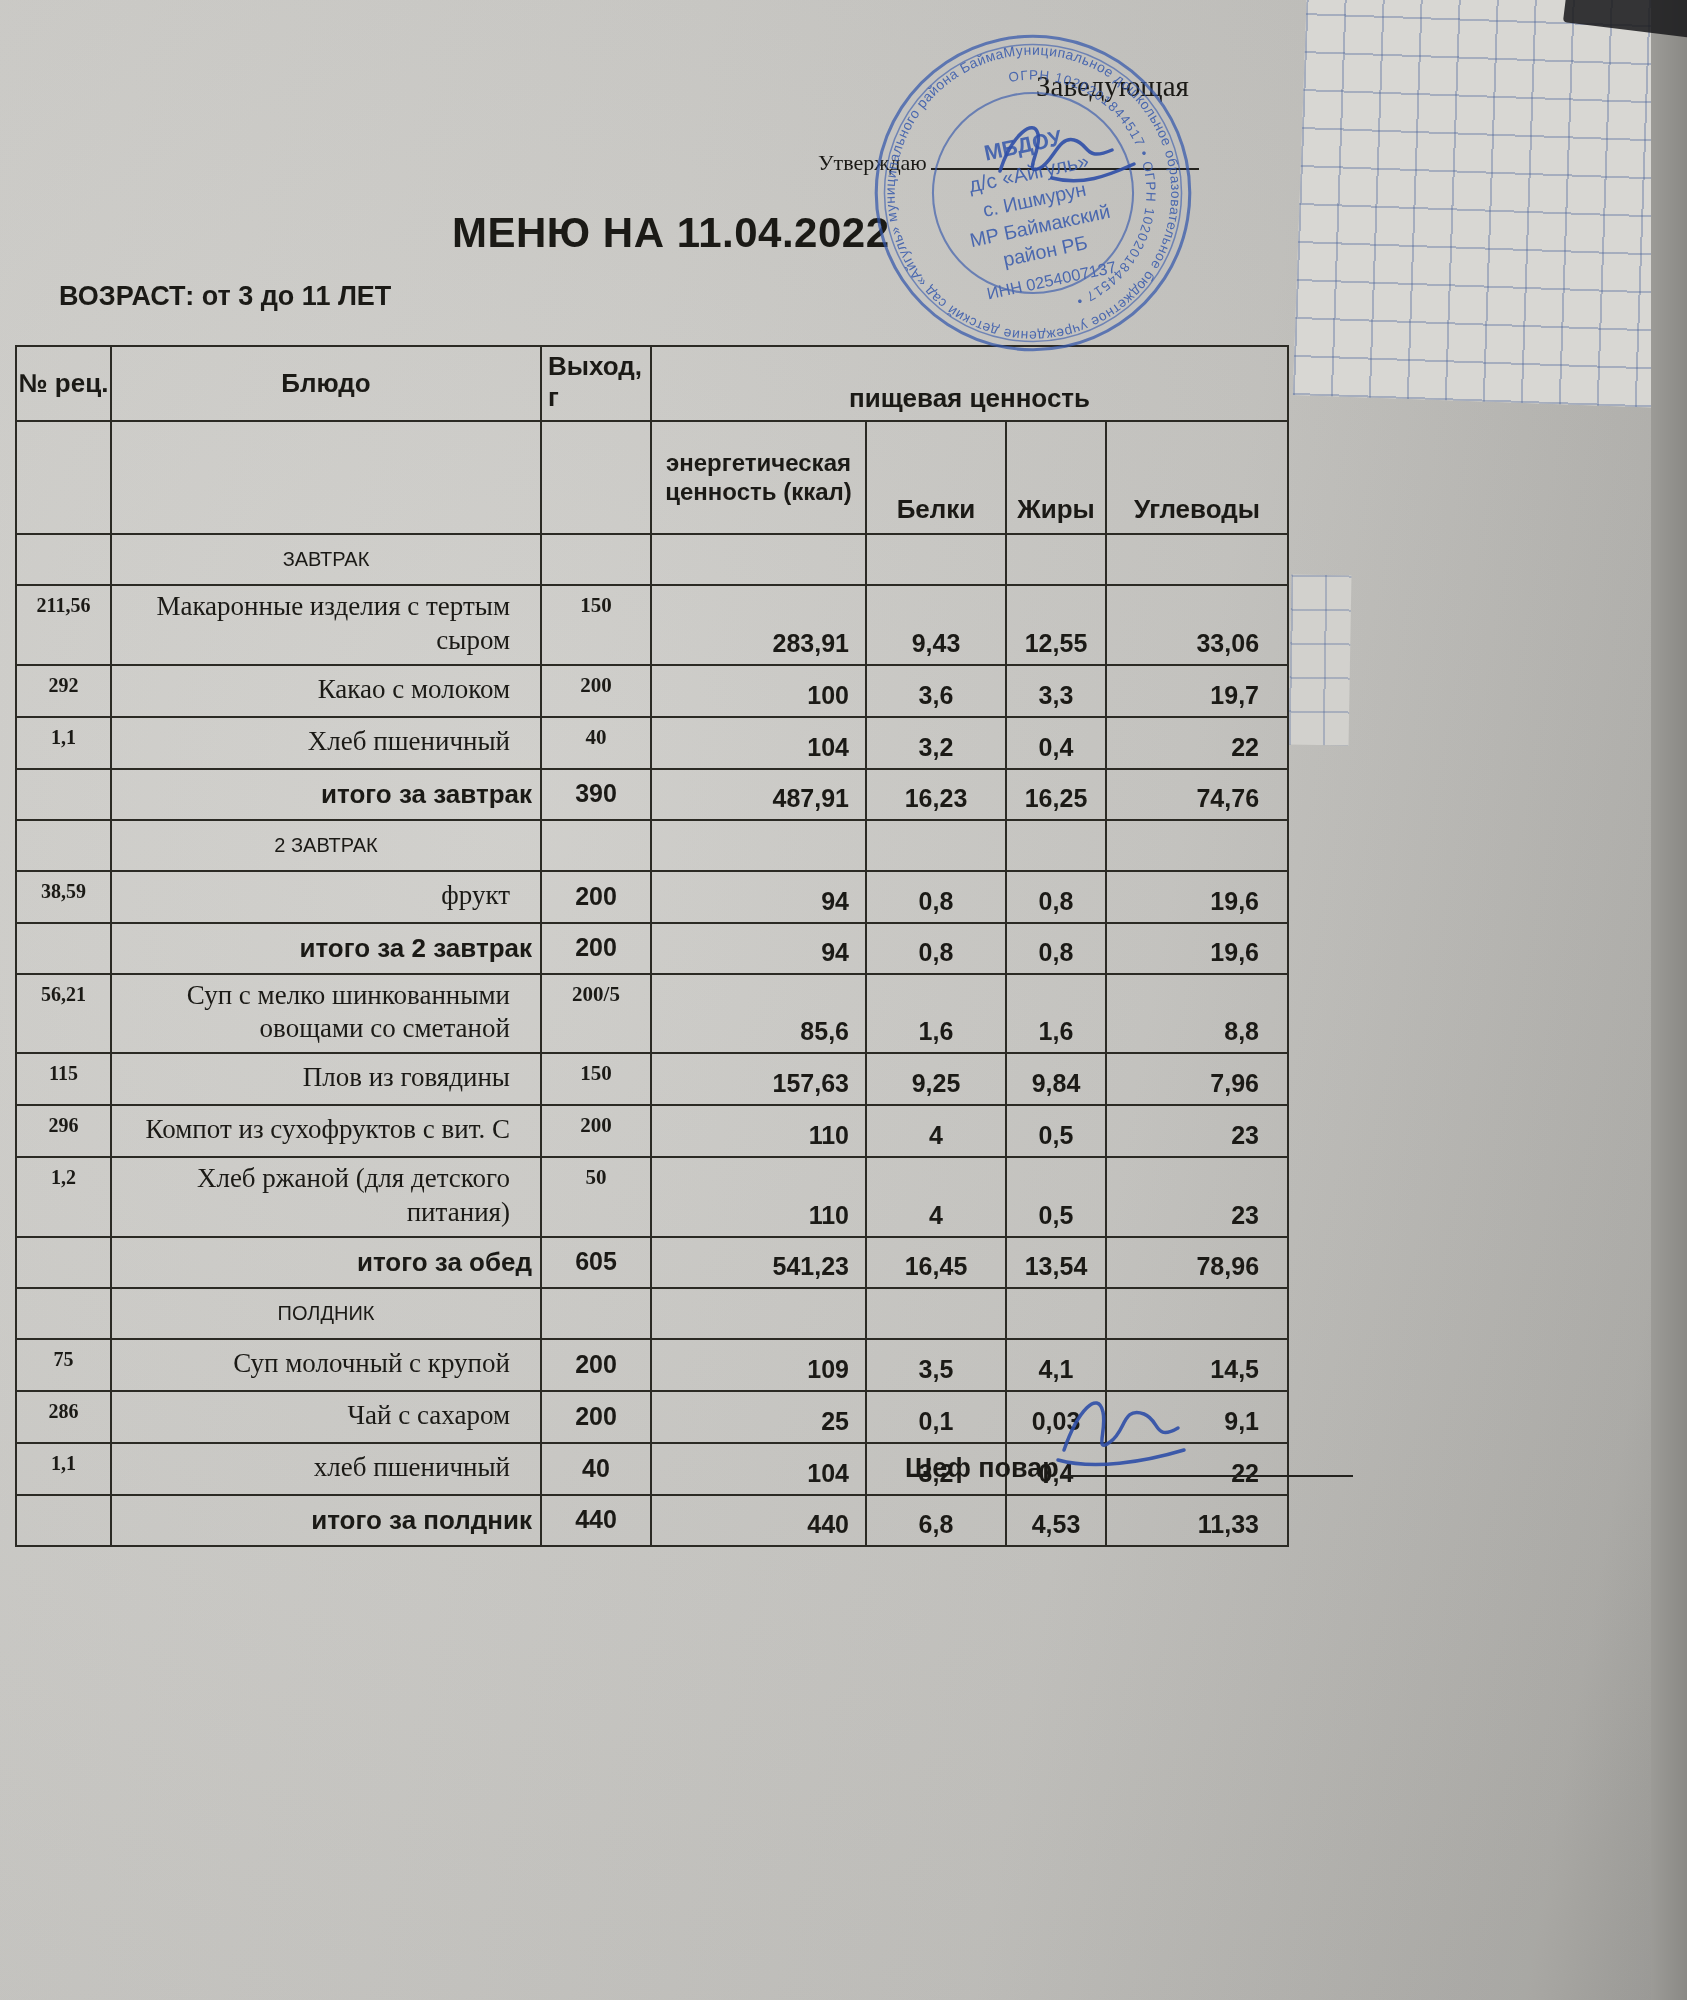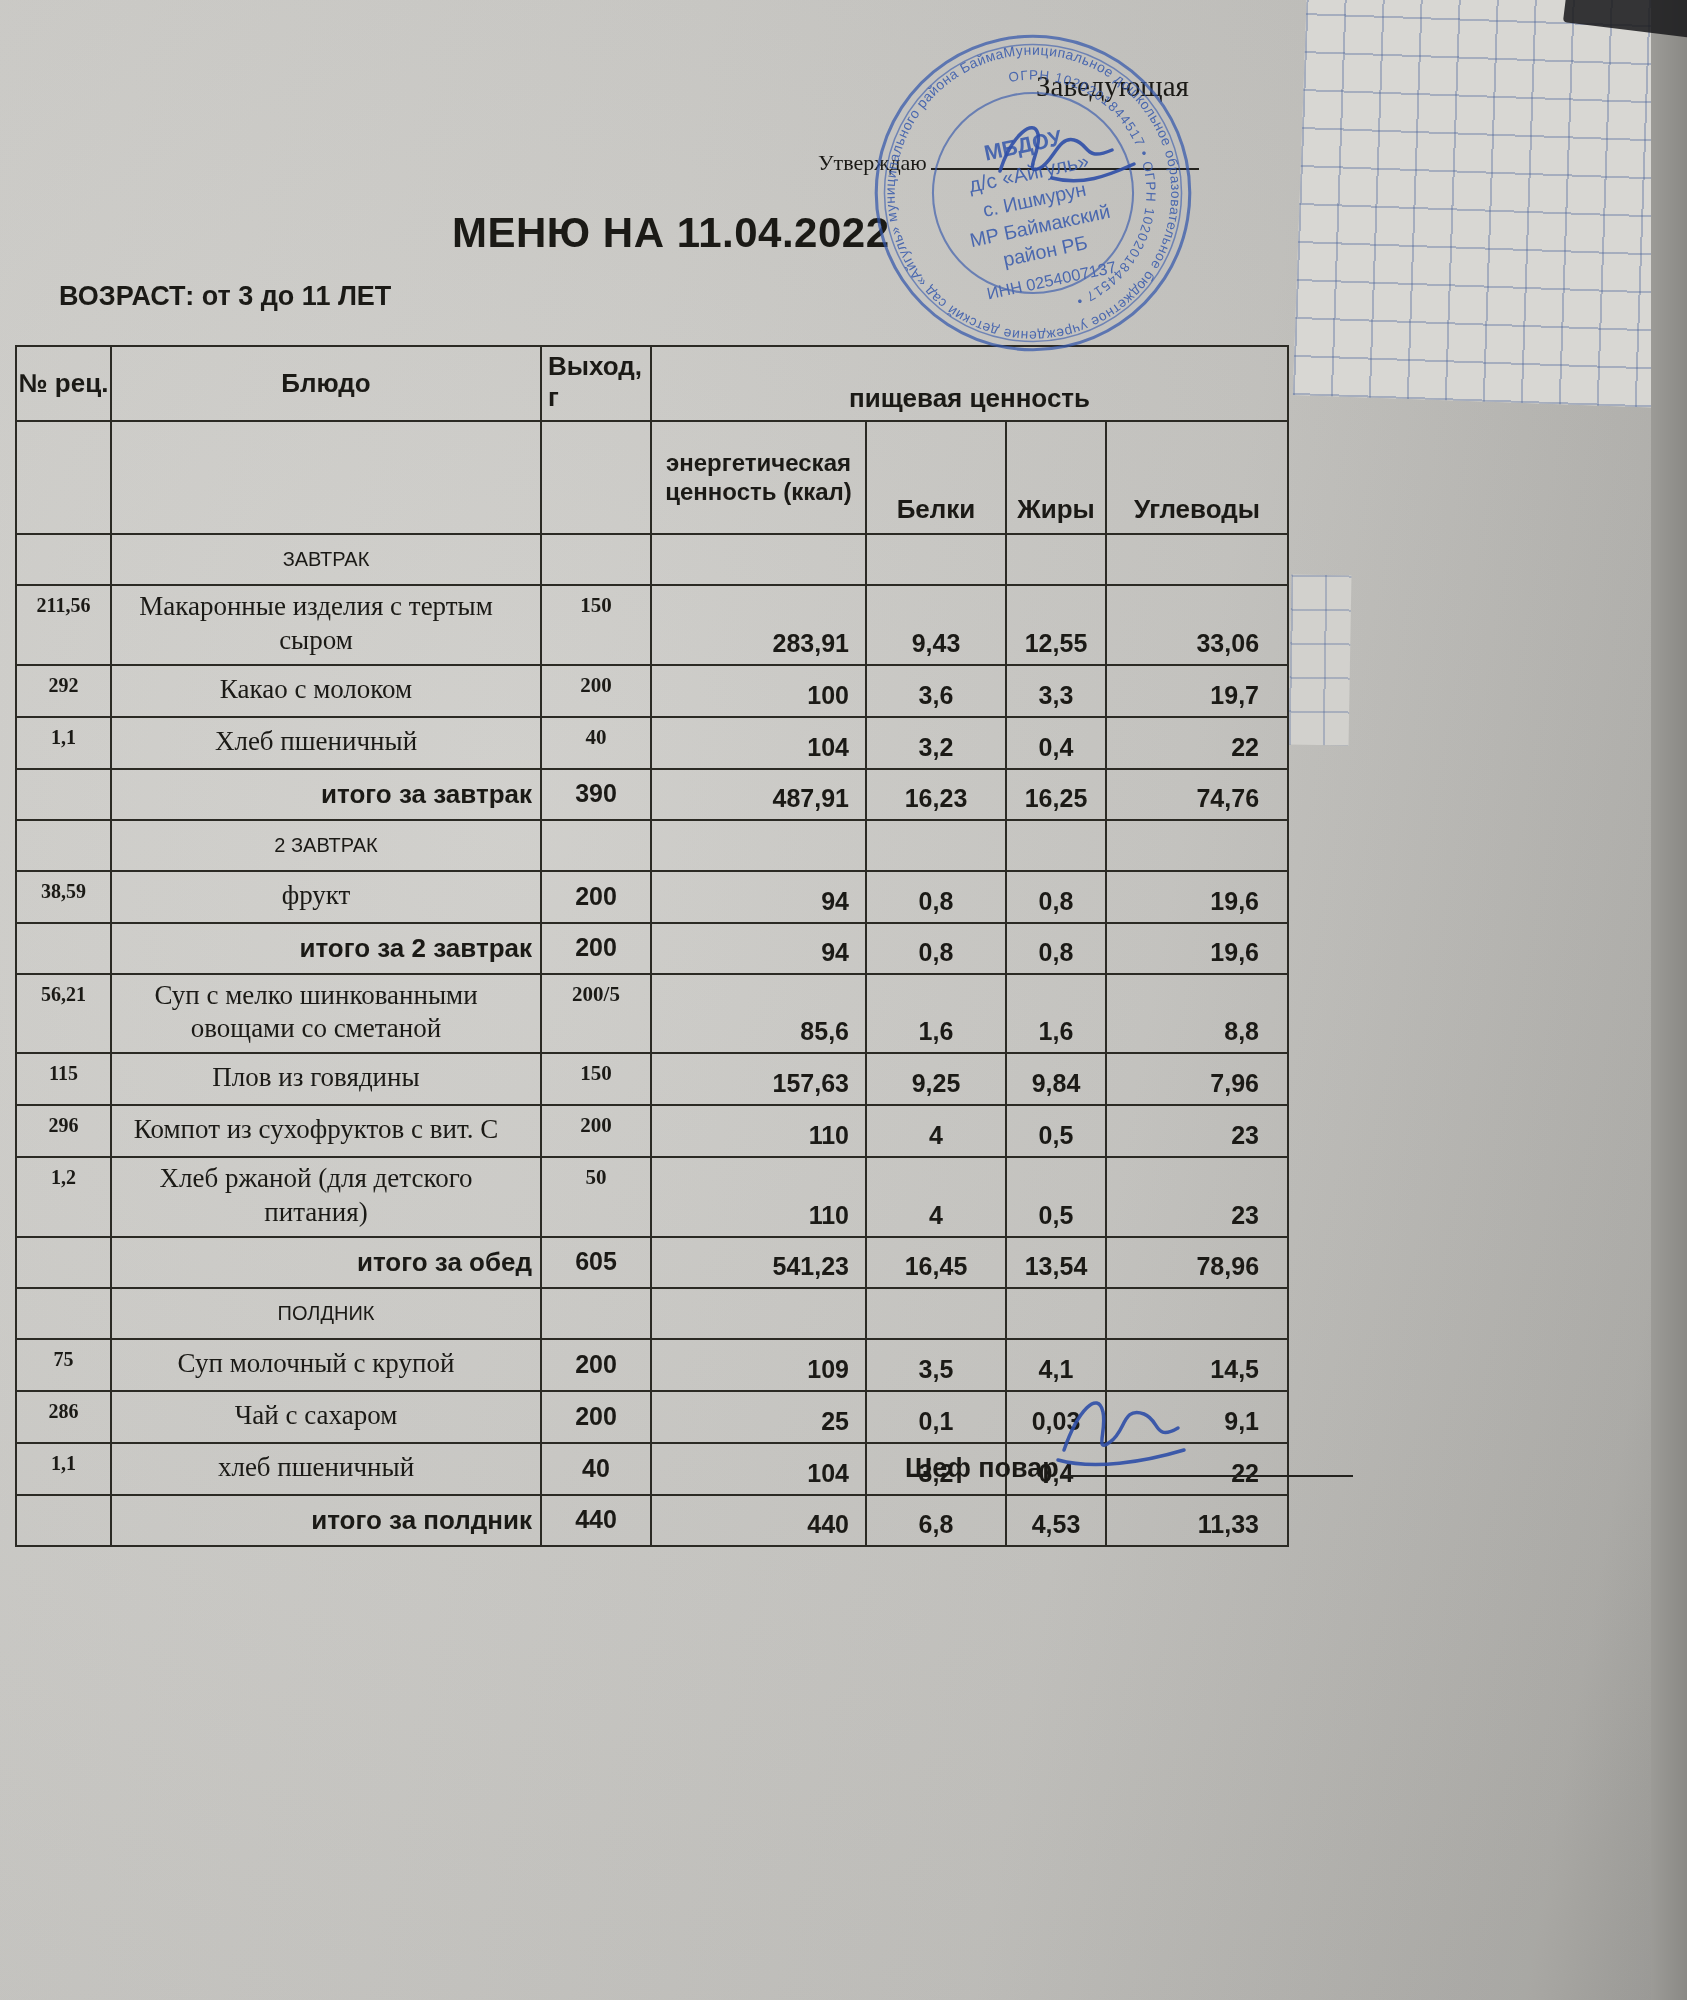--- a/index.html
+++ b/index.html
@@ -88,21 +88,21 @@
   .hrow2 .c-energy { text-align:center; vertical-align:middle; font-size:24px; line-height:1.2; padding:4px 0;border-radius:7px; }
   .hrow2 .c-protein, .hrow2 .c-fat, .hrow2 .c-carbs { vertical-align:bottom; text-align:center; padding-bottom:8px; }
   .menu td { font-size:25px; }
   .r-section td, .r-dish td, .r-total td { height:40px; }
   td.rec {
     font-family:"Liberation Serif", serif; font-size:20px;
     text-align:center; vertical-align:top; padding-top:8px; font-weight:600;
   }
   td.dish {
     font-family:"Liberation Serif", serif; font-size:27px; line-height:1.25;
-    text-align:center; vertical-align:middle; padding:4px 30px 6px 10px;
+    text-align:right; vertical-align:middle; padding:4px 30px 6px 10px;
   }
   td.section-label { text-align:center; font-weight:normal; font-size:20px; vertical-align:middle; }
   td.total-label { text-align:right; font-weight:bold; font-size:26px; padding-right:8px; vertical-align:middle; }
   td.out {
     font-family:"Liberation Serif", serif; font-size:21px; font-weight:600;
     text-align:center; vertical-align:top; padding-top:7px;
   }
   td.out.bold {
     font-family:"Liberation Sans", sans-serif; font-size:25px; font-weight:bold;
     vertical-align:middle; padding-top:0;

